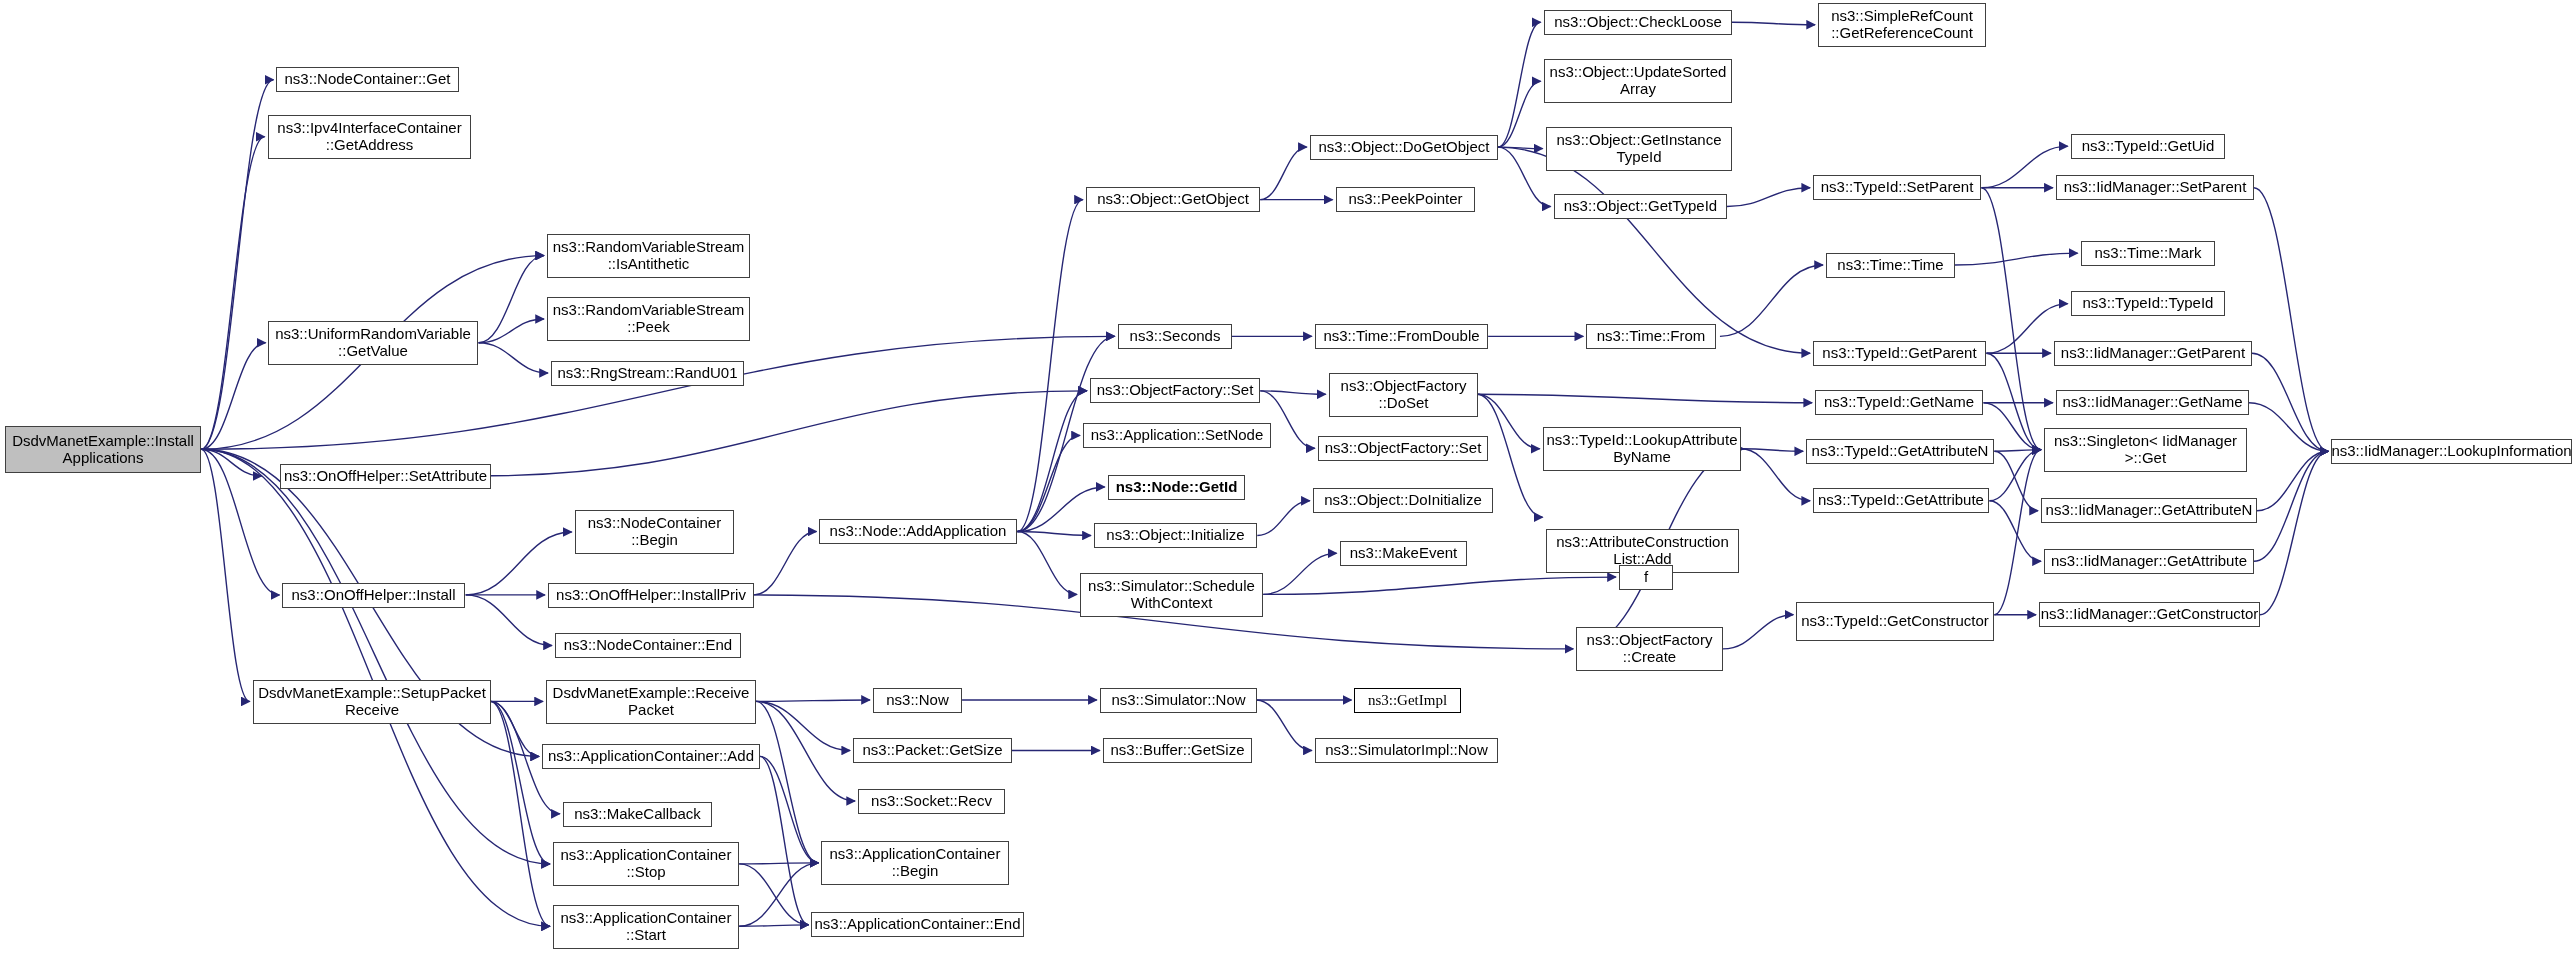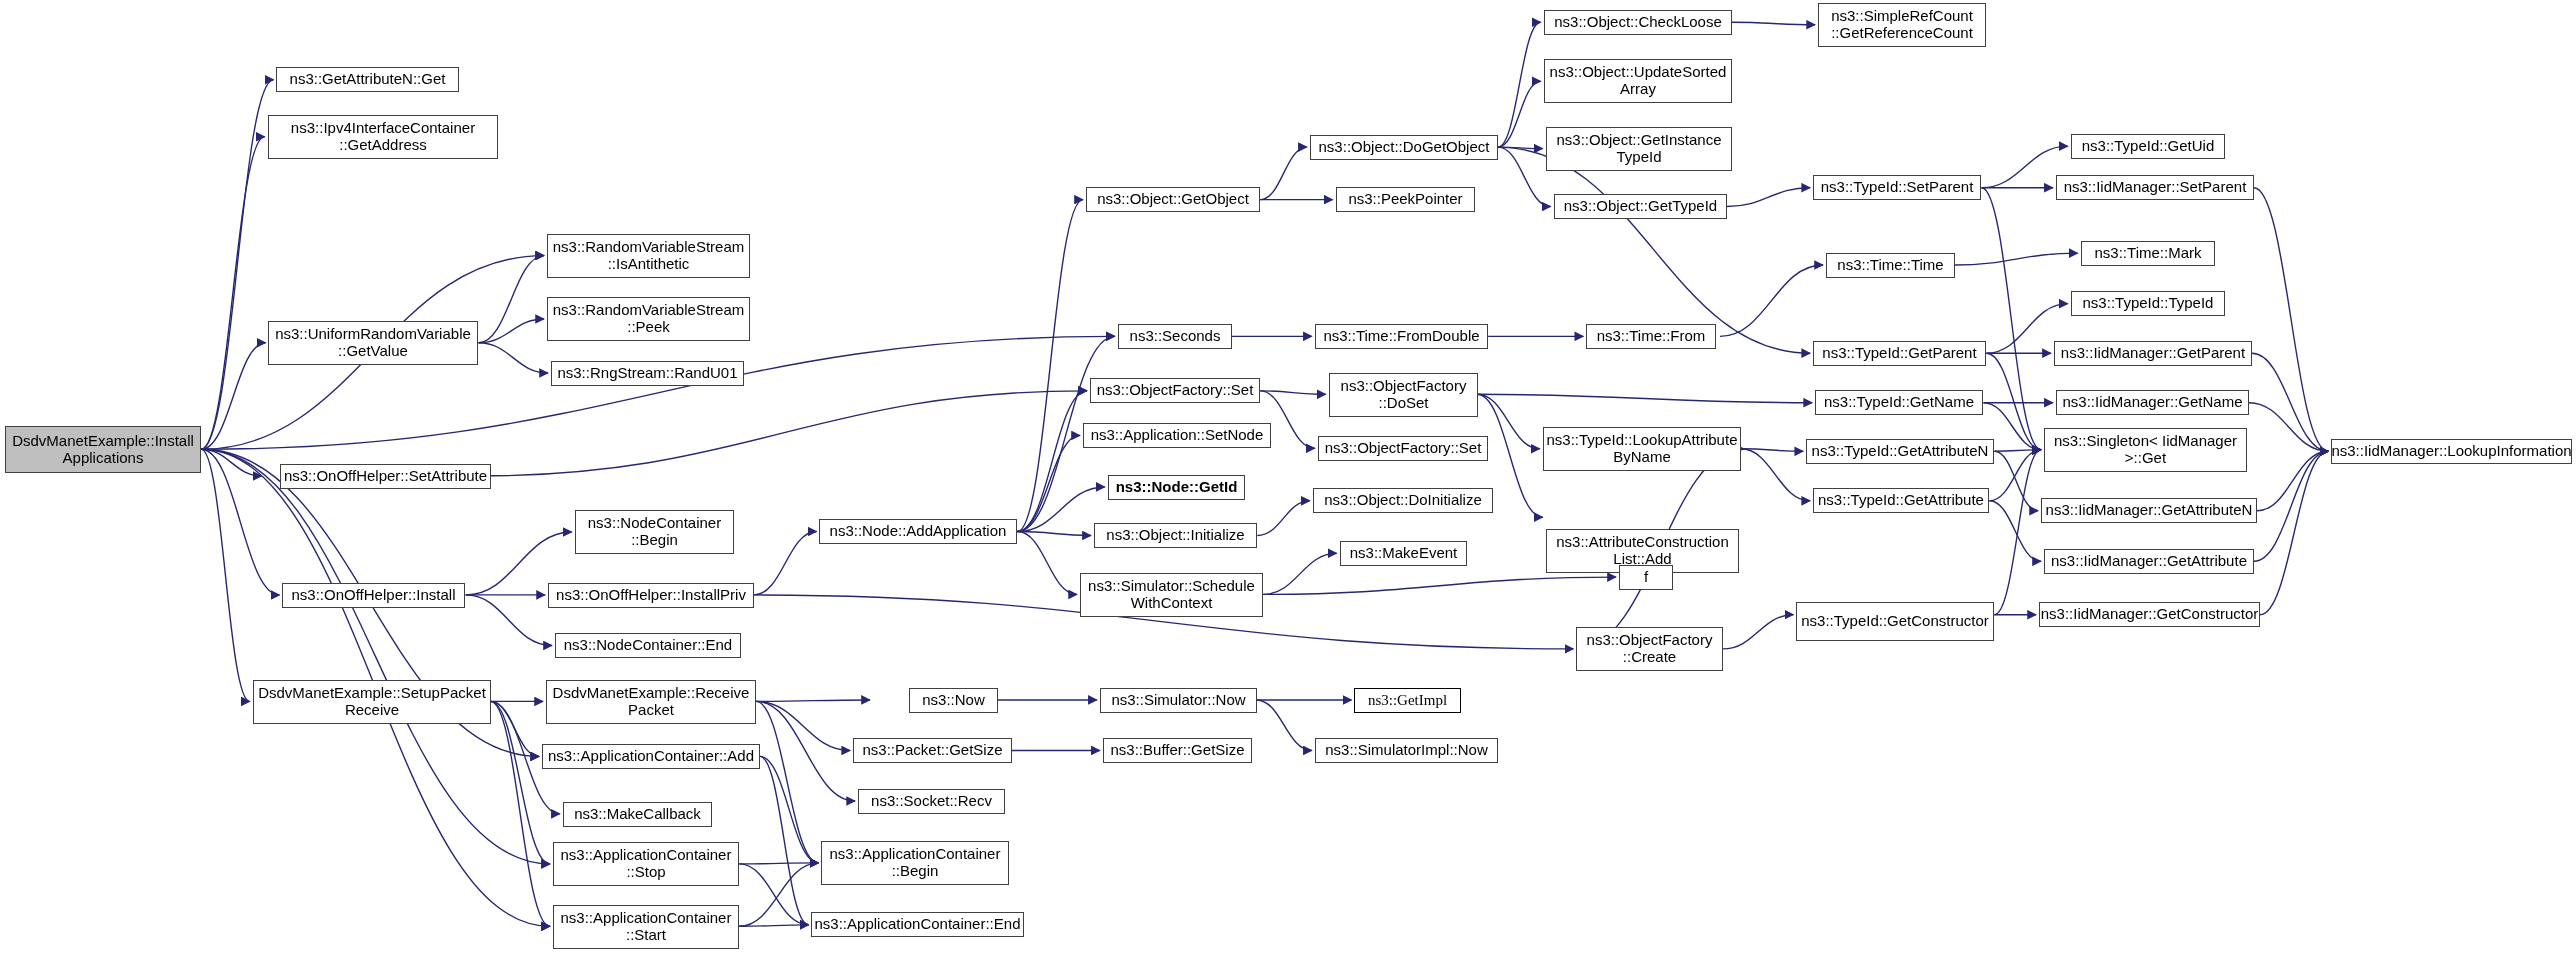--- a/index.html
+++ b/index.html
@@ -113,22 +113,22 @@
         <path d="M 1491 398 C 1520.7 398 1527.3 522 1557 522" stroke="#262673" stroke-width="1.4" fill="none" marker-end="url(#ah)"></path>
         <path d="M 1757 453 C 1785.35 453 1791.65 455.5 1820 455.5" stroke="#262673" stroke-width="1.4" fill="none" marker-end="url(#ah)"></path>
         <path d="M 1757 453 C 1788.5 453 1795.5 505.5 1827 505.5" stroke="#262673" stroke-width="1.4" fill="none" marker-end="url(#ah)"></path>
         <path d="M 1739 655 C 1770.95 655 1778.05 620.5 1810 620.5" stroke="#262673" stroke-width="1.4" fill="none" marker-end="url(#ah)"></path>
         <path d="M 1591 655 C 1667.05 655 1683.95 453 1760 453" stroke="#262673" stroke-width="1.4" fill="none" marker-end="url(#ah)"></path>
       </g>
   </svg>
   <div id="node-layer">
       <div class="node root" style="left: 5px; top: 426px; width: 196px; height: 47px;">DsdvManetExample::Install
 Applications</div>
-      <div class="node" style="left: 276px; top: 67px; width: 183px; height: 25px;">ns3::GetAttributeN::Get</div>
-      <div class="node" style="left: 268px; top: 115px; width: 230px; height: 44px;">ns3::Ipv4InterfaceContainer
+      <div class="node" style="left: 276px; top: 67px; width: 183px; height: 25px;">ns3::NodeContainer::Get</div>
+      <div class="node" style="left: 268px; top: 115px; width: 203px; height: 44px;">ns3::Ipv4InterfaceContainer
 ::GetAddress</div>
       <div class="node" style="left: 547px; top: 234px; width: 203px; height: 44px;">ns3::RandomVariableStream
 ::IsAntithetic</div>
       <div class="node" style="left: 547px; top: 297px; width: 203px; height: 44px;">ns3::RandomVariableStream
 ::Peek</div>
       <div class="node" style="left: 551px; top: 361px; width: 193px; height: 25px;">ns3::RngStream::RandU01</div>
       <div class="node" style="left: 268px; top: 321px; width: 210px; height: 44px;">ns3::UniformRandomVariable
 ::GetValue</div>
       <div class="node" style="left: 280px; top: 464px; width: 211px; height: 25px;">ns3::OnOffHelper::SetAttribute</div>
       <div class="node" style="left: 575px; top: 510px; width: 159px; height: 44px;">ns3::NodeContainer
@@ -150,21 +150,21 @@
 ::Begin</div>
       <div class="node" style="left: 811px; top: 912px; width: 213px; height: 25px;">ns3::ApplicationContainer::End</div>
       <div class="node" style="left: 819px; top: 519px; width: 198px; height: 25px;">ns3::Node::AddApplication</div>
       <div class="node" style="left: 1118px; top: 324px; width: 114px; height: 25px;">ns3::Seconds</div>
       <div class="node" style="left: 1090px; top: 378px; width: 170px; height: 25px;">ns3::ObjectFactory::Set</div>
       <div class="node" style="left: 1083px; top: 423px; width: 188px; height: 25px;">ns3::Application::SetNode</div>
       <div class="node" style="left: 1108px; top: 475px; width: 137px; height: 25px; font-weight: bold;">ns3::Node::GetId</div>
       <div class="node" style="left: 1094px; top: 523px; width: 163px; height: 25px;">ns3::Object::Initialize</div>
       <div class="node" style="left: 1080px; top: 573px; width: 183px; height: 44px;">ns3::Simulator::Schedule
 WithContext</div>
-      <div class="node" style="left: 873px; top: 688px; width: 89px; height: 25px; margin-left: 36px;">ns3::Now</div>
+      <div class="node" style="left: 873px; top: 688px; width: 89px; height: 25px;">ns3::Now</div>
       <div class="node" style="left: 853px; top: 738px; width: 159px; height: 25px;">ns3::Packet::GetSize</div>
       <div class="node" style="left: 858px; top: 789px; width: 147px; height: 25px;">ns3::Socket::Recv</div>
       <div class="node" style="left: 1100px; top: 688px; width: 157px; height: 25px;">ns3::Simulator::Now</div>
       <div class="node" style="left: 1103px; top: 738px; width: 149px; height: 25px;">ns3::Buffer::GetSize</div>
       <div class="node" style="left: 1086px; top: 187px; width: 174px; height: 25px;">ns3::Object::GetObject</div>
       <div class="node" style="left: 1336px; top: 187px; width: 139px; height: 25px;">ns3::PeekPointer</div>
       <div class="node" style="left: 1310px; top: 135px; width: 188px; height: 25px;">ns3::Object::DoGetObject</div>
       <div class="node" style="left: 1544px; top: 10px; width: 188px; height: 25px;">ns3::Object::CheckLoose</div>
       <div class="node" style="left: 1544px; top: 59px; width: 188px; height: 44px;">ns3::Object::UpdateSorted
 Array</div>

